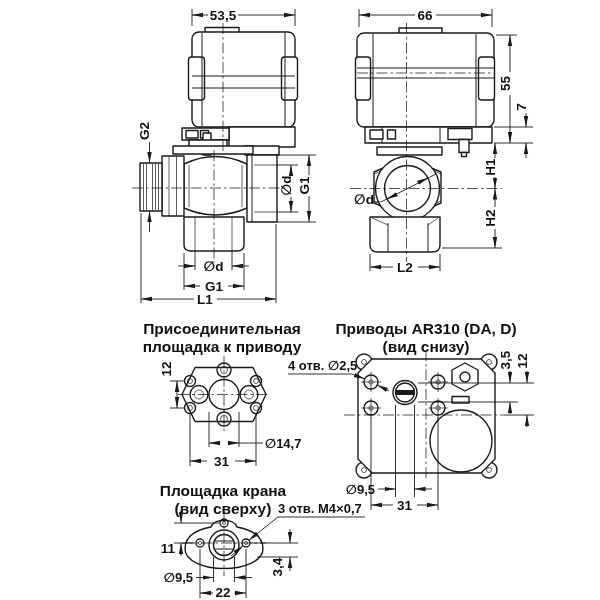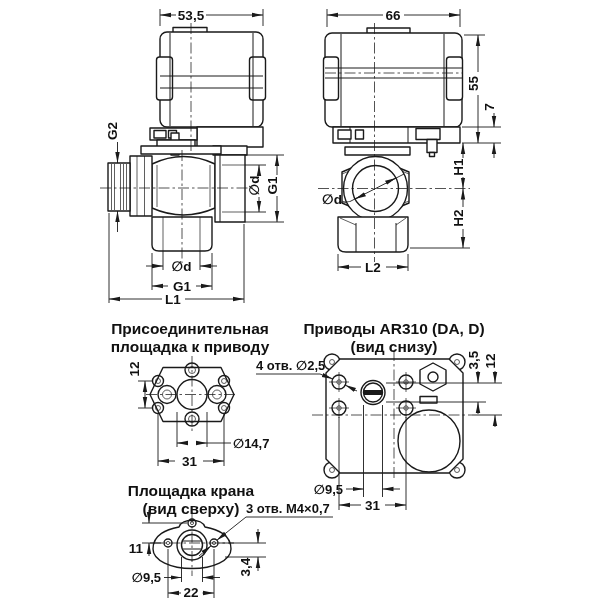--- a/index.html
+++ b/index.html
@@ -1,16 +1,16 @@
 <!DOCTYPE html>
 <html><head>
 <meta charset="utf-8">
 <style>
   html,body{margin:0;padding:0;background:#fff;}
-  .stage{width:544px;height:600px;position:relative;background:#fff;font-family:"Liberation Sans","DejaVu Sans",sans-serif;}
+  .stage{width:544px;height:600px;position:relative;background:#fff;font-family:"Liberation Sans","DejaVu Sans",sans-serif;padding-left:32px;}
   svg{display:block;}
   .outline{fill:#fff;stroke:#1a1a1a;stroke-width:1.4;stroke-linejoin:round;}
   .nofill{fill:none;stroke:#1a1a1a;stroke-width:1.4;stroke-linejoin:round;}
   .line{fill:none;stroke:#1a1a1a;stroke-width:1;}
   .thin{fill:none;stroke:#1a1a1a;stroke-width:.7;}
   .dim{fill:none;stroke:#1a1a1a;stroke-width:.9;}
   .cl{fill:none;stroke:#1a1a1a;stroke-width:.75;stroke-dasharray:11 3 2.5 3;}
   .dimtext{font:bold 13.5px "Liberation Sans","DejaVu Sans",sans-serif;fill:#111;text-anchor:middle;}
   .lbl{font:bold 13px "Liberation Sans","DejaVu Sans",sans-serif;fill:#111;}
   .title{font:bold 15.5px "Liberation Sans","DejaVu Sans",sans-serif;fill:#111;text-anchor:middle;}

